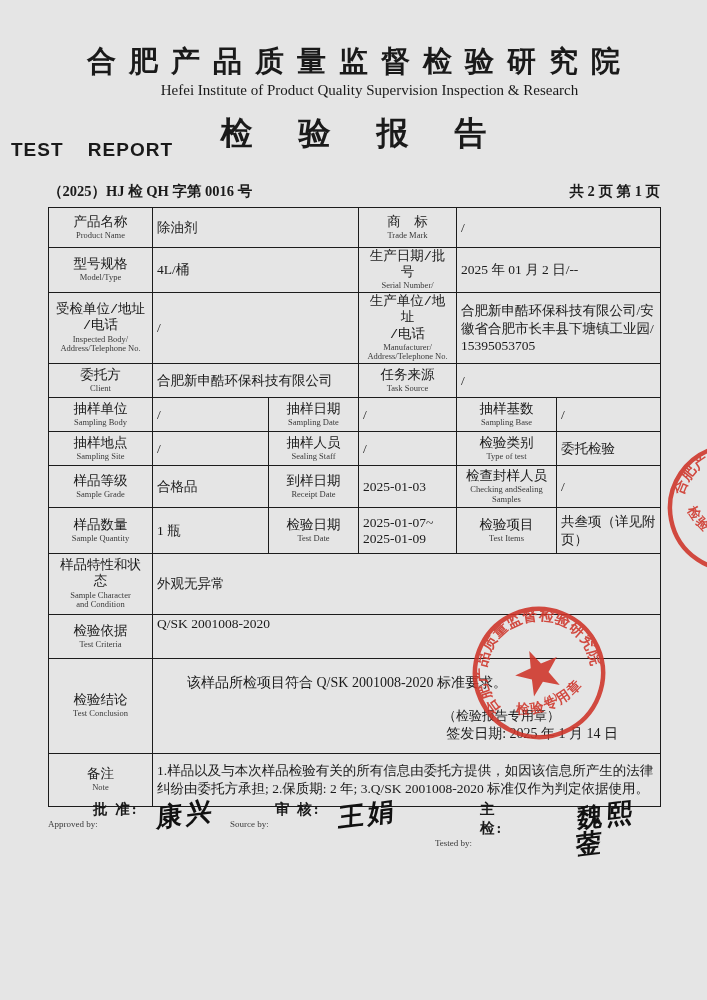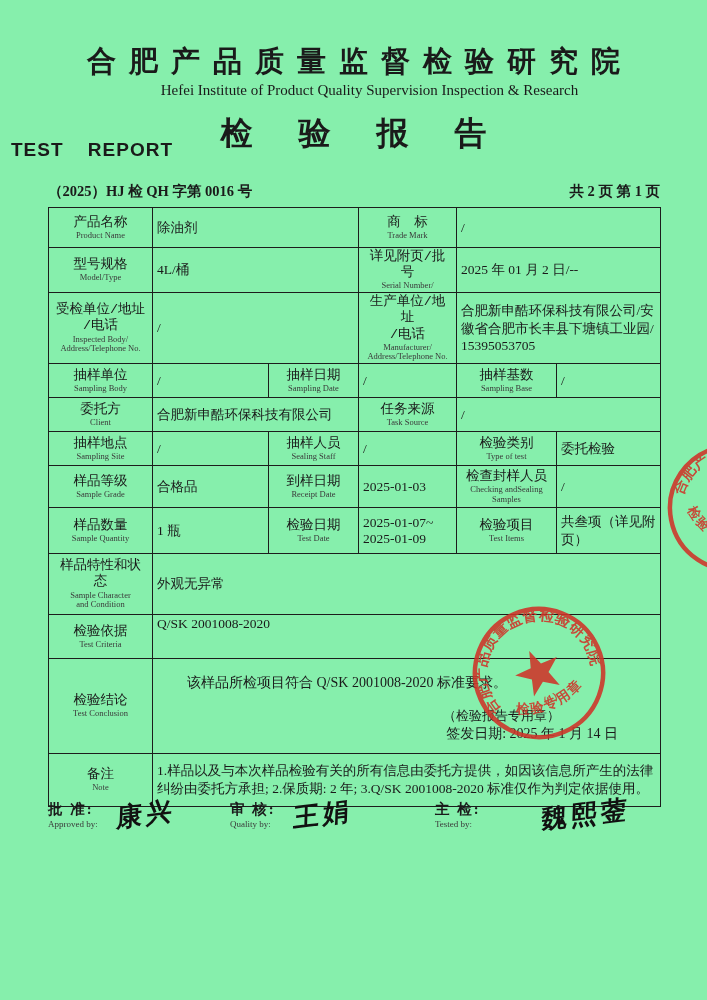--- a/index.html
+++ b/index.html
@@ -1,17 +1,17 @@
 <!DOCTYPE html>
 <html><head>
 <meta charset="utf-8">
 <style>
   html,body{margin:0;padding:0;}
   .page{
-    position:relative; width:707px; height:1000px; background:#86efac;
+    position:relative; width:707px; height:1000px; background:#e5e5e5;
     overflow:hidden; font-family:"Liberation Serif", serif; color:#1a1a1a;
   }
   
   .institute-zh{
     position:absolute; top:42px; left:0; width:100%; text-align:center;
     font-size:29px; font-weight:bold; letter-spacing:13px;
   }
   .institute-zh span{margin-right:-13px;}
   .institute-en{
     position:absolute; top:82px; left:16px; width:100%; text-align:center;
@@ -49,21 +49,21 @@
   td.val.wrap-all{word-break:break-all;}
   td.val.top{vertical-align:top;}
   
   td.concl{position:relative; padding:0;margin-left:48px;}
   .concl-main{position:absolute; left:34px; top:15px; font-size:14px;}
   .seal-note{position:absolute; right:100px; top:48px; font-size:13px;}
   .issue-date{position:absolute; right:42px; top:66px; font-size:14px;}
   
   .sign-row{position:absolute; left:48px; top:800px; width:620px; display:flex;}
   .sign-block{display:flex; align-items:flex-start;}
-  .sign-block .slab .zh2{font-size:14.5px; font-weight:bold; letter-spacing:2px;}
+  .sign-block .slab .zh2{font-size:14.5px; font-weight:bold; letter-spacing:2px;margin-left:45px;}
   .sign-block .slab .en2{font-size:9px; color:#3a3a3a;}
   .sig{
     display:inline-block; font-size:26px; line-height:1;
     transform:rotate(-7deg) skewX(-9deg); margin:2px 0 0 18px;
     font-weight:bold; color:#111; letter-spacing:4px;
   }
   .b-approved{width:182px;}
   .b-checked{width:205px;}
   .b-tested{width:220px;gap:43px;}
   
@@ -108,21 +108,21 @@
       </td>
       <td class="val" colspan="2">/</td>
     </tr>
     <tr style="height:42px">
       <td class="lab">
         <div class="zh">型号规格</div>
         <div class="en">Model/Type</div>
       </td>
       <td class="val" colspan="2">4L/桶</td>
       <td class="lab">
-        <div class="zh">详见附页/批号</div>
+        <div class="zh">生产日期/批号</div>
         <div class="en">Serial Number/</div>
       </td>
       <td class="val" colspan="2">2025 年 01 月 2 日/--</td>
     </tr>
     <tr style="height:62px">
       <td class="lab">
         <div class="zh">受检单位/地址
 /电话</div>
         <div class="en">Inspected Body/
 Address/Telephone No.</div>
@@ -131,46 +131,46 @@
       <td class="lab">
         <div class="zh">生产单位/地址
 /电话</div>
         <div class="en">Manufacturer/
 Address/Telephone No.</div>
       </td>
       <td class="val wrap-all" colspan="2">合肥新申酷环保科技有限公司/安徽省合肥市长丰县下塘镇工业园/15395053705</td>
     </tr>
     <tr style="height:34px">
       <td class="lab">
+        <div class="zh">委托方</div>
+        <div class="en">Client</div>
+      </td>
+      <td class="val" colspan="2">合肥新申酷环保科技有限公司</td>
+      <td class="lab">
+        <div class="zh">任务来源</div>
+        <div class="en">Task Source</div>
+      </td>
+      <td class="val" colspan="2">/</td>
+    </tr>
+    <tr style="height:34px">
+      <td class="lab">
         <div class="zh">抽样单位</div>
         <div class="en">Sampling Body</div>
       </td>
       <td class="val">/</td>
       <td class="lab">
         <div class="zh">抽样日期</div>
         <div class="en">Sampling Date</div>
       </td>
       <td class="val">/</td>
       <td class="lab">
         <div class="zh">抽样基数</div>
         <div class="en">Sampling Base</div>
       </td>
       <td class="val">/</td>
-    </tr>
-    <tr style="height:34px">
-      <td class="lab">
-        <div class="zh">委托方</div>
-        <div class="en">Client</div>
-      </td>
-      <td class="val" colspan="2">合肥新申酷环保科技有限公司</td>
-      <td class="lab">
-        <div class="zh">任务来源</div>
-        <div class="en">Task Source</div>
-      </td>
-      <td class="val" colspan="2">/</td>
     </tr>
     <tr style="height:34px">
       <td class="lab">
         <div class="zh">抽样地点</div>
         <div class="en">Sampling Site</div>
       </td>
       <td class="val">/</td>
       <td class="lab">
         <div class="zh">抽样人员</div>
         <div class="en">Sealing Staff</div>
@@ -259,21 +259,21 @@
     <div class="sign-block b-approved">
       <div class="slab">
         <div class="zh2">批 准:</div>
         <div class="en2">Approved by:</div>
       </div>
       <span class="sig">康兴</span>
     </div>
     <div class="sign-block b-checked">
       <div class="slab">
         <div class="zh2">审 核:</div>
-        <div class="en2">Quality by:</div>
+        <div class="en2">Source by:</div>
       </div>
       <span class="sig">王娟</span>
     </div>
     <div class="sign-block b-tested">
       <div class="slab">
         <div class="zh2">主 检:</div>
         <div class="en2">Tested by:</div>
       </div>
       <span class="sig">魏熙蓥</span>
     </div>

